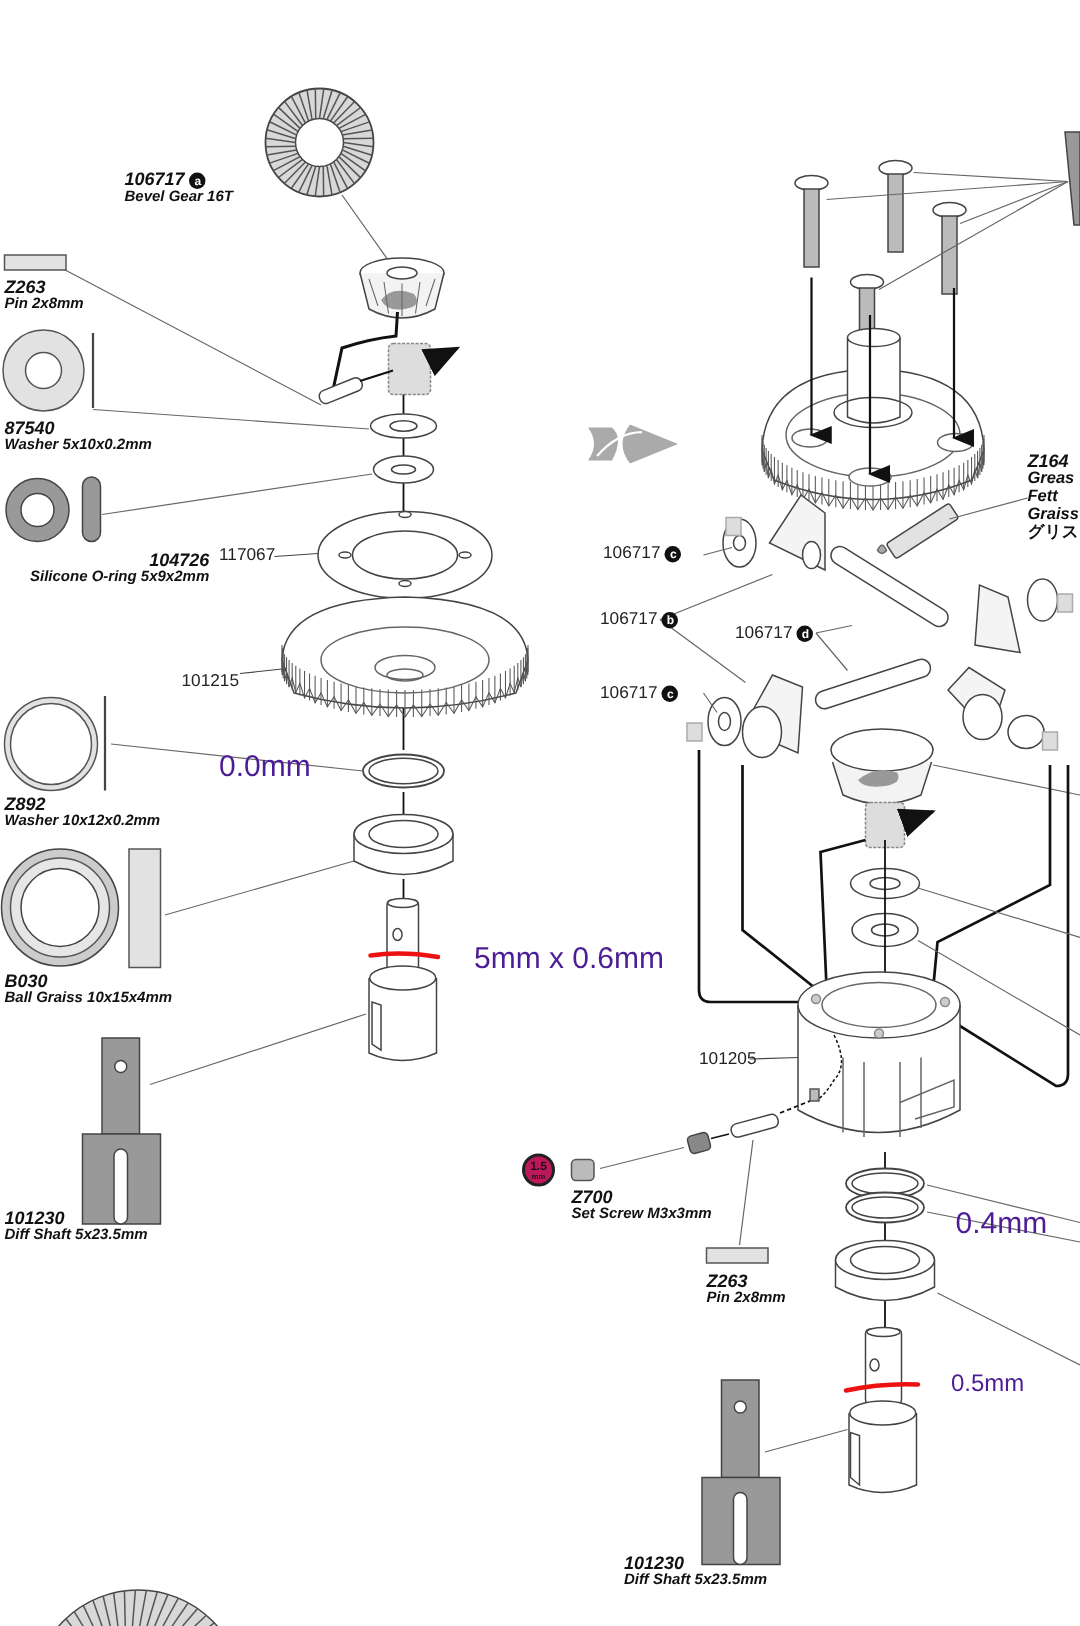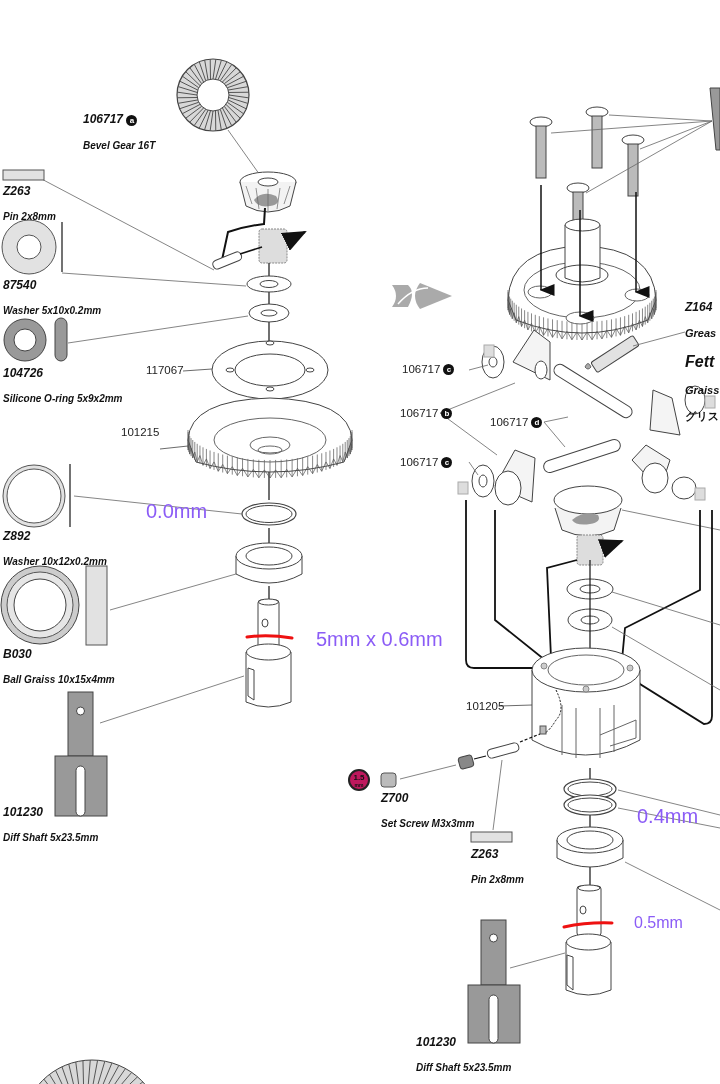--- a/index.html
+++ b/index.html
@@ -1,24 +1,24 @@
 <!DOCTYPE html>
 <html><head>
 <meta charset="utf-8">
 <style>
   html, body { margin:0; padding:0; background:#ffffff; }
   body { width:720px; height:1084px; position:relative; overflow:hidden;
          font-family:"Liberation Sans", sans-serif; color:#111; }
   svg.diagram { position:absolute; left:0; top:0; width:720px; height:1084px; }
   .lbl { position:absolute; font-family:"Liberation Sans", sans-serif; font-style:italic; font-weight:bold; line-height:1; white-space:nowrap; color:#111; }
   .lbl .pn { font-size:12px; display:block; }
-  .lbl .desc { font-size:10px; display:block; margin-top:15px; }
+  .lbl .desc { font-size:10px; display:block; margin-top:1px; }
   .callout { position:absolute; font-family:"Liberation Sans", sans-serif; font-size:11.5px; color:#222; white-space:nowrap; display:flex; align-items:center; gap:3px; }
   .badge { display:inline-block; width:11px; height:11px; border-radius:50%; background:#111; color:#fff; font-size:8px; font-weight:bold; text-align:center; line-height:11px; font-style:normal; }
-  .red { position:absolute; color:#8b5cf6; font-family:"Liberation Sans", sans-serif; white-space:nowrap; }
+  .red { position:absolute; color:#4c1d95; font-family:"Liberation Sans", sans-serif; white-space:nowrap; }
   .hex-badge { position:absolute; width:22px; height:22px; border:2px solid #222; border-radius:50%; box-sizing:border-box; font-size:8px; font-weight:bold; text-align:center; line-height:9px; padding-top:2px; background:#be185d; }
   .hex-badge small { display:block; font-size:5px; line-height:6px; }
 </style>
 </head>
 <body>
 
 <svg class="diagram" viewBox="0 0 720 1084" xmlns="http://www.w3.org/2000/svg">
   <defs>
     <marker id="ah" markerWidth="8" markerHeight="10" refX="4" refY="9" orient="auto">
       <path d="M0,0 L8,0 L4,10 Z" fill="#111"></path>
@@ -527,51 +527,51 @@
   <span class="desc">Bevel Gear 16T</span>
 </div>
 <div class="lbl" style="left:3px;top:185px;">
   <span class="pn">Z263</span>
   <span class="desc">Pin 2x8mm</span>
 </div>
 <div class="lbl" style="left:3px;top:279px;">
   <span class="pn">87540</span>
   <span class="desc">Washer 5x10x0.2mm</span>
 </div>
-<div class="lbl" style="left:3px;top:367px;">
+<div class="lbl" style="left:20px;top:367px;text-align:right;">
   <span class="pn">104726</span>
   <span class="desc">Silicone O-ring 5x9x2mm</span>
 </div>
 <div class="lbl" style="left:3px;top:530px;">
   <span class="pn">Z892</span>
   <span class="desc">Washer 10x12x0.2mm</span>
 </div>
 <div class="lbl" style="left:3px;top:648px;">
   <span class="pn">B030</span>
   <span class="desc">Ball Graiss 10x15x4mm</span>
 </div>
 <div class="lbl" style="left:3px;top:806px;">
   <span class="pn">101230</span>
   <span class="desc">Diff Shaft 5x23.5mm</span>
 </div>
 
 <div class="callout" style="left:146px;top:364px;">
     <span>117067</span>
   </div>
-<div class="callout" style="left:121px;top:426px;">
+<div class="callout" style="left:121px;top:448px;">
     <span>101215</span>
   </div>
 
 <div class="red" style="left:146px;top:500px;font-size:20px;">0.0mm</div>
 <div class="red" style="left:316px;top:628px;font-size:20px;">5mm x 0.6mm</div>
 
 <div class="lbl" style="left:685px;top:301px;">
   <span class="pn">Z164</span>
   <span class="desc" style="font-size:11px;">Greas</span>
-  <span class="desc" style="font-size:16px;">Fett</span>
+  <span class="desc" style="font-size:11px;">Fett</span>
   <span class="desc" style="font-size:11px;">Graiss</span>
   <span class="desc" style="font-size:11px;font-style:normal;text-align:center;">グリス</span>
 </div>
 
 <div class="callout" style="left:402px;top:363px;">
     <span>106717</span>
     <span class="badge">c</span>
   </div>
 <div class="callout" style="left:400px;top:407px;">
     <span>106717</span>

